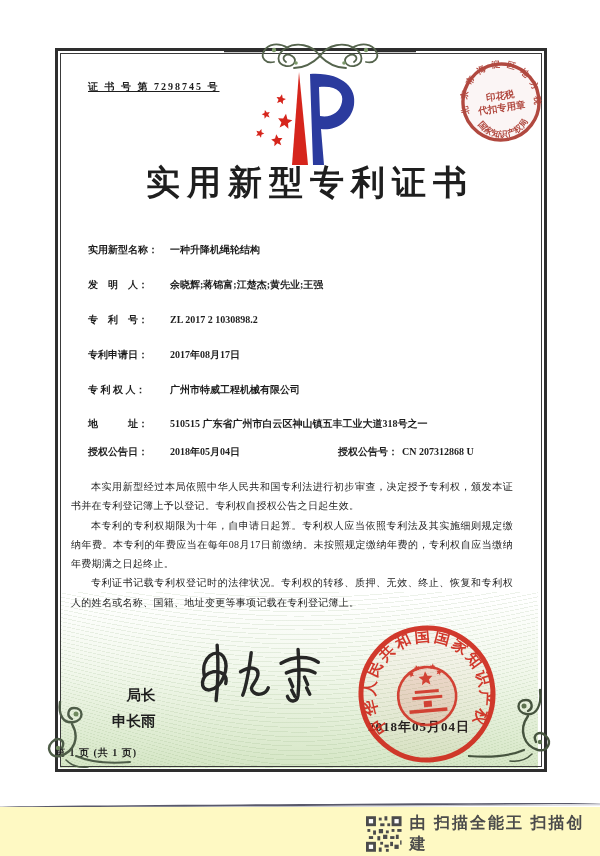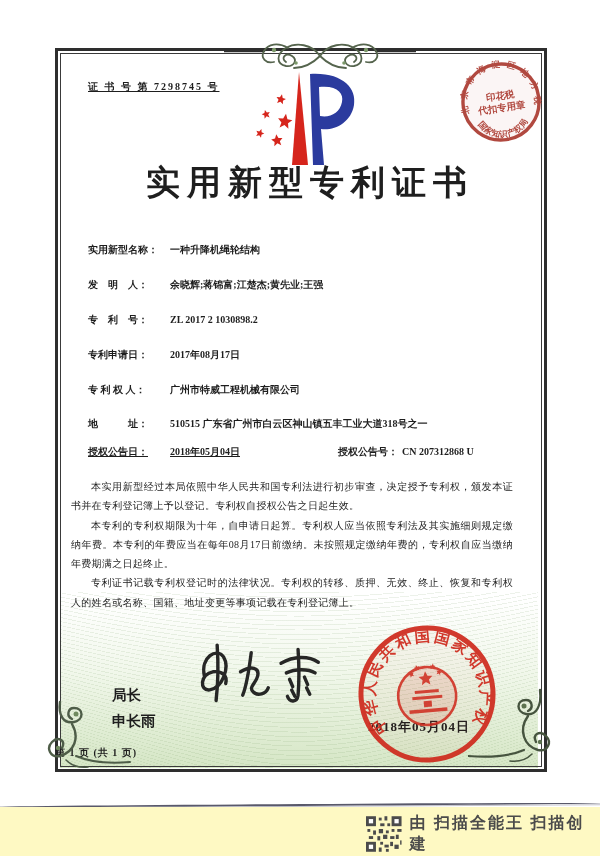--- a/index.html
+++ b/index.html
@@ -36,31 +36,31 @@
   .seal-small{left:459px;top:60px;z-index:3;transform:rotate(-8deg);opacity:.92;}
   .title{left:55px;top:160px;width:486px;text-align:center;font-size:34px;font-weight:700;
          letter-spacing:7px;z-index:2;margin-left:12px;}
 
   
   .fields{left:88px;top:240px;width:436px;z-index:2;font-size:10px;font-weight:700;}
   .row{display:flex;line-height:20px;margin-bottom:15px;}
   .row .lbl{flex:0 0 82px;white-space:nowrap;}
   .row .val{max-width:350px;}
   .row.addr{line-height:18px;margin-bottom:9px;}
-  .row.grant{position:relative;text-decoration:underline;}
+  .row.grant{position:relative;}
   .grant-right{position:absolute;left:250px;top:0;display:flex;text-align:right;}
   .grant-right .lbl2{margin-right:4px;}
 
   
   .body-text{left:71px;top:477px;width:442px;z-index:2;font-size:10px;line-height:19.3px;
              text-align:justify;font-weight:400;letter-spacing:.3px;}
   .body-text p{margin:0;text-indent:2em;}
 
   
-  .signoff{left:112px;top:682px;z-index:2;font-size:14.5px;font-weight:700;line-height:26px;}
+  .signoff{left:112px;top:682px;z-index:2;font-size:14.5px;font-weight:700;line-height:26px;text-align:right;}
   .signature{left:188px;top:642px;z-index:2;}
   .seal-big{left:353px;top:620px;z-index:3;transform:rotate(-5deg);opacity:.93;}
   .seal-date{left:368px;top:718px;z-index:2;font-size:13px;font-weight:700;letter-spacing:1px;}
   .footer-page{left:55px;top:746px;width:486px;text-align:left;font-size:10px;font-weight:600;
                letter-spacing:1px;z-index:2;}
 
   
   .orn-top{left:224px;top:34px;z-index:2;}
   .orn-bl{left:46px;top:698px;z-index:2;}
   .orn-br{left:468px;top:688px;z-index:2;}

